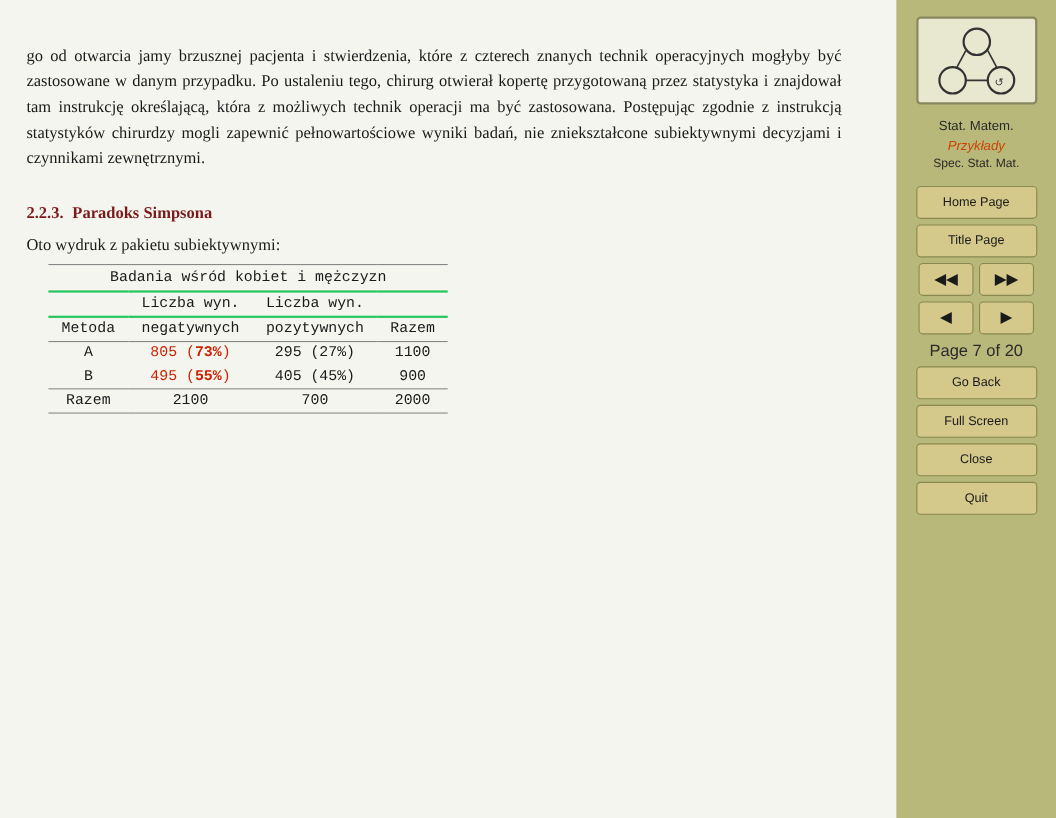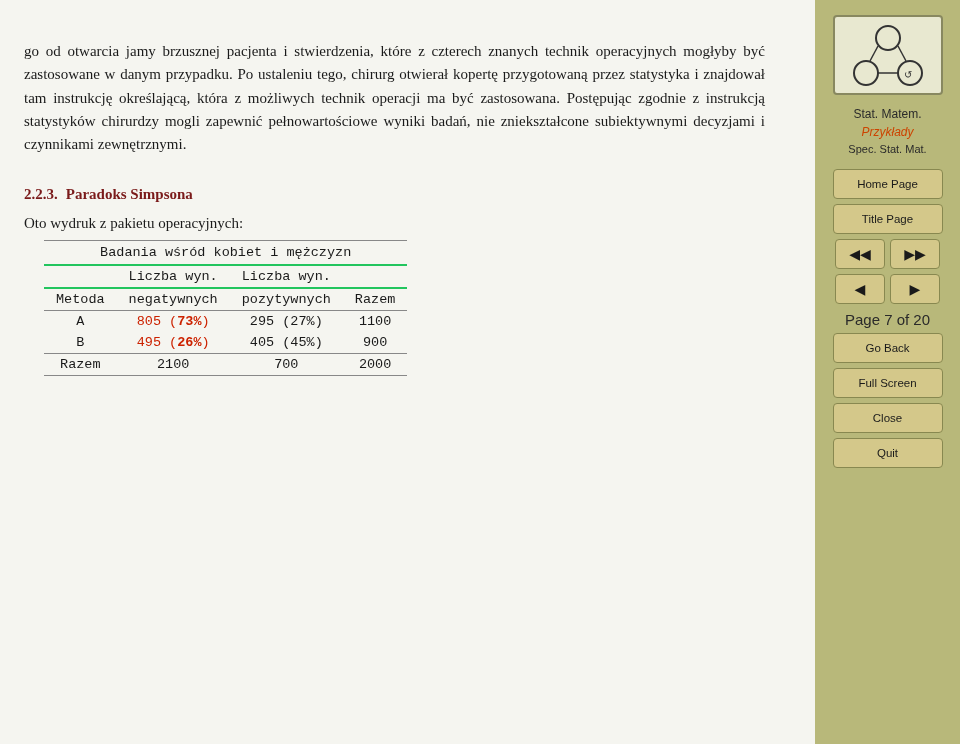--- a/index.html
+++ b/index.html
@@ -201,21 +201,21 @@
 <body>
 
 <div class="main-content">
   <p class="content-text">go od otwarcia jamy brzusznej pacjenta i stwierdzenia, które z czterech znanych technik operacyjnych mogłyby być zastosowane w danym przypadku. Po ustaleniu tego, chirurg otwierał kopertę przygotowaną przez statystyka i znajdował tam instrukcję określającą, która z możliwych technik operacji ma być zastosowana. Postępując zgodnie z instrukcją statystyków chirurdzy mogli zapewnić pełnowartościowe wyniki badań, nie zniekształcone subiektywnymi decyzjami i czynnikami zewnętrznymi.</p>
 
   <div class="section-header">
     <span class="section-number">2.2.3.</span>
     <span class="section-title">Paradoks Simpsona</span>
   </div>
 
-  <p class="wydruk-label">Oto wydruk z pakietu operacyjnych:</p>
+  <p class="wydruk-label">Oto wydruk z pakietu subiektywnymi:</p>
 
   <div class="data-table-wrapper">
     <table>
       <tbody>
           <tr class="table-title-row">
         <td colspan="4">Badania wśród kobiet i mężczyzn</td>
       </tr>
       <tr class="table-header-row">
         <td></td>
         <td>Liczba wyn.</td>
@@ -229,21 +229,21 @@
         <td>Razem</td>
       </tr>
       <tr class="table-data-row">
         <td>A</td>
         <td><span class="red-val">805 (<strong>73%</strong>)</span></td>
         <td>295 (27%)</td>
         <td>1100</td>
       </tr>
       <tr class="table-data-row">
         <td>B</td>
-        <td><span class="red-val">495 (<strong>26%</strong>)</span></td>
+        <td><span class="red-val">495 (<strong>55%</strong>)</span></td>
         <td>405 (45%)</td>
         <td>900</td>
       </tr>
       <tr class="table-footer-row">
         <td>Razem</td>
         <td>2100</td>
         <td>700</td>
         <td>2000</td>
       </tr>
     </tbody>

